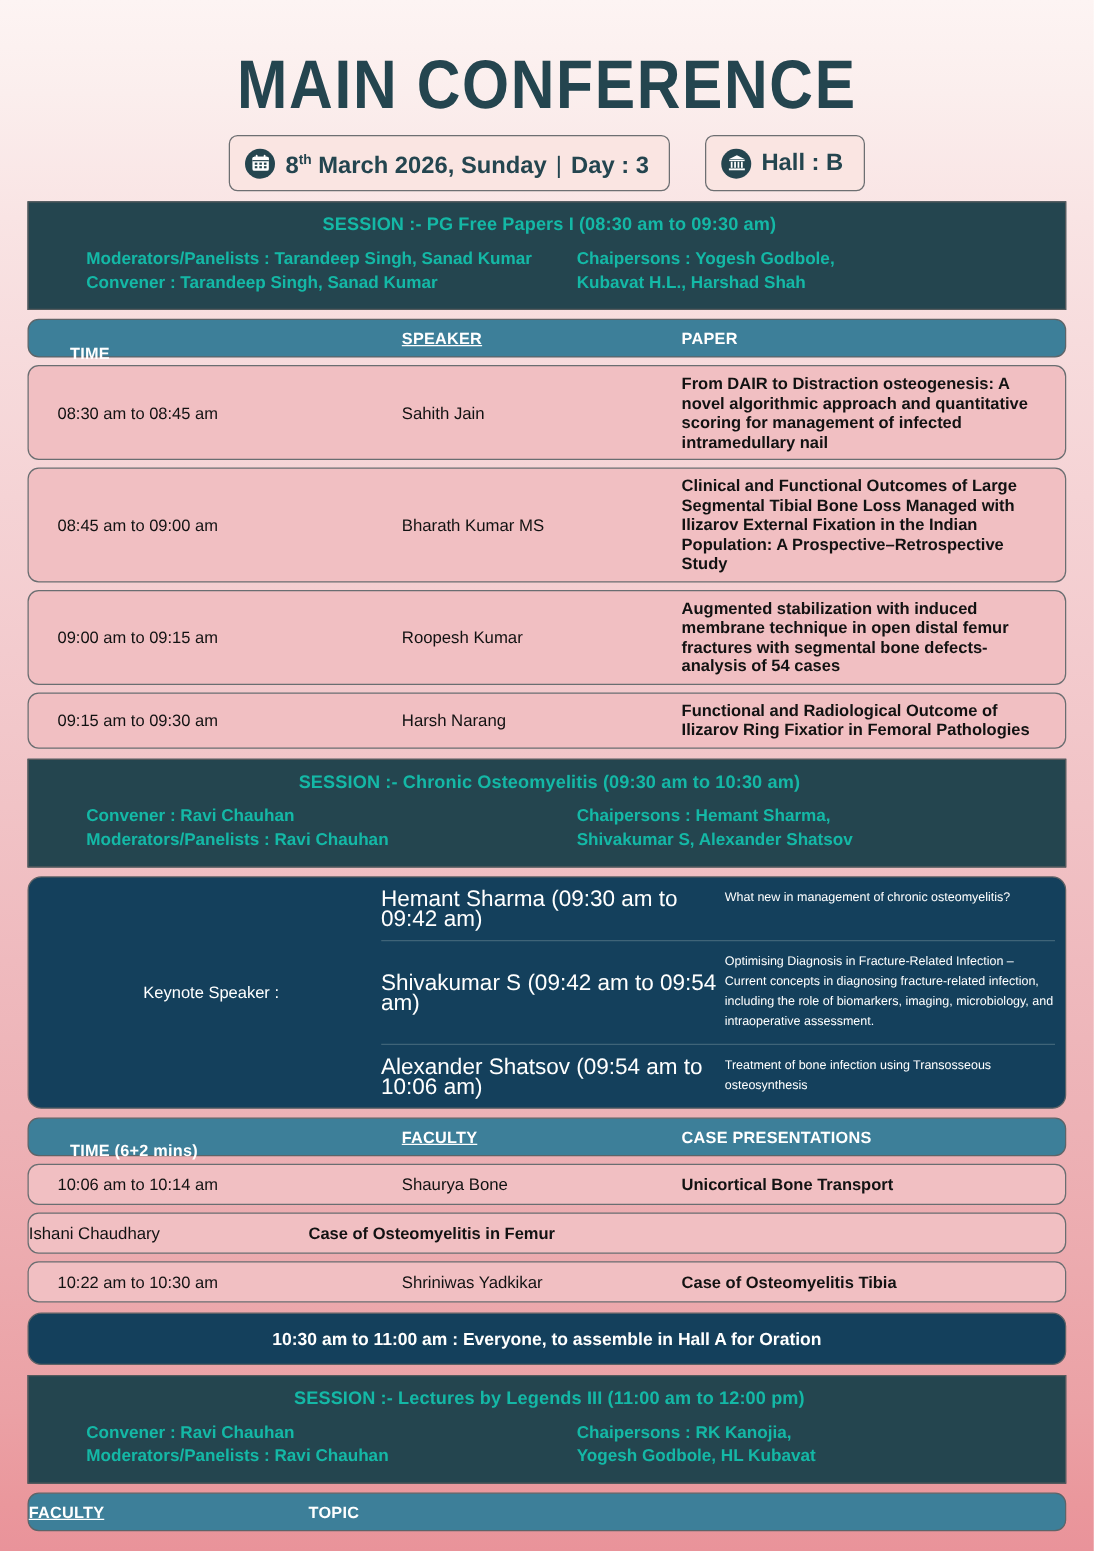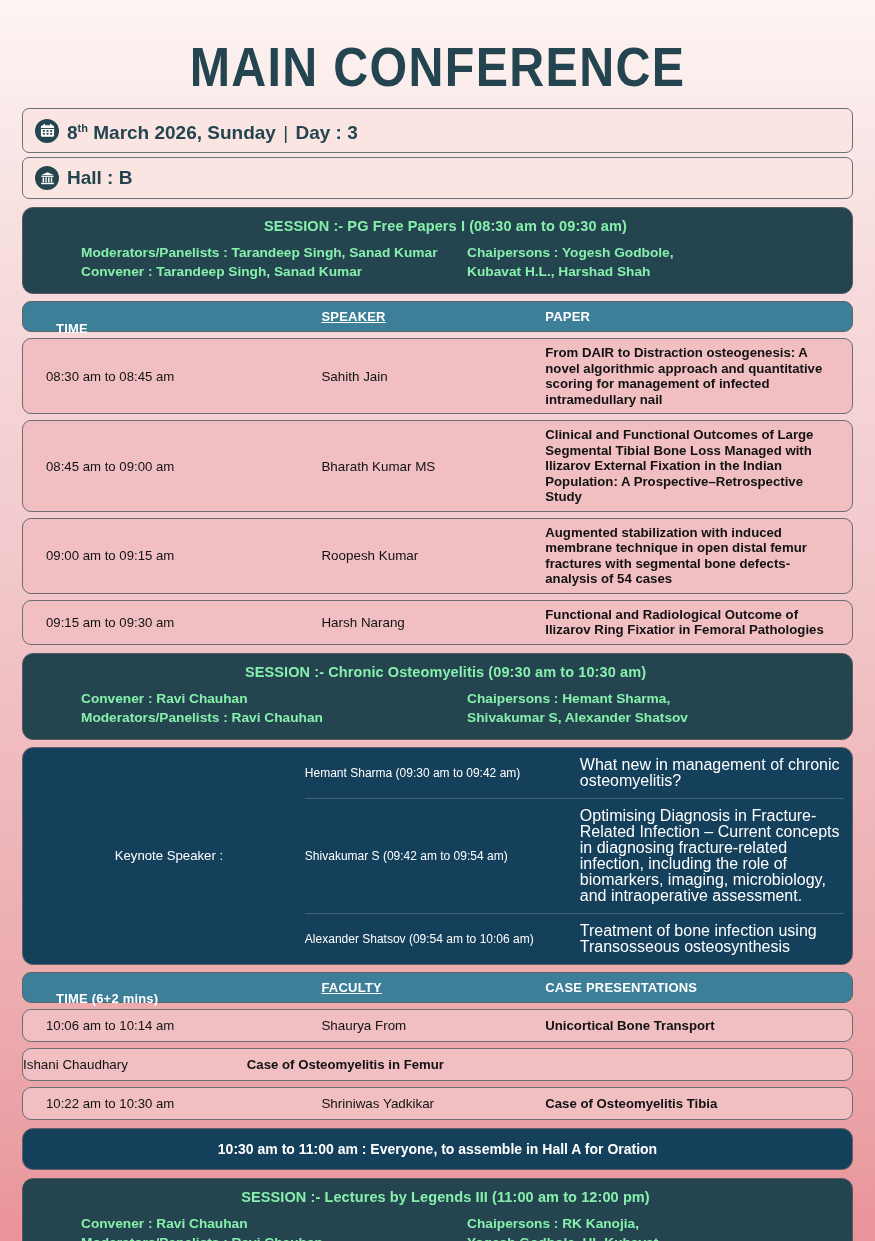--- a/index.html
+++ b/index.html
@@ -47,23 +47,22 @@
     letter-spacing: 1.5px;
     color: #24454f;
     transform: scaleX(0.88);
     text-transform: uppercase;
   }
 
   .badge-row {
     display: flex;
     justify-content: center;
     align-items: stretch;
-    gap: 4px;
+    gap: 28px;
     margin-top: 12px;
-    flex-direction: column;
   }
 
   .badge {
     display: flex;
     align-items: center;
     gap: 8px;
     background: #fae5e2;
     border: 1.5px solid #6d6f72;
     border-radius: 7px;
     padding: 8px 16px 8px 12px;
@@ -87,23 +86,23 @@
 
   .badge-text sup { font-size: 11px; vertical-align: super; }
   .badge-sep { font-weight: 400; padding: 0 2px; color: #24454f; }
 
   
   .block { width: 831px; margin: 0 auto; }
 
   .session-head {
     background: #24454f;
     border: 1.5px solid #555a5d;
-    border-radius: 11px;
-    color: #86efac;
-    padding: 10px 16px 12px 32px;
+    border-radius: 0;
+    color: #14b8a6;
+    padding: 10px 16px 12px 20px;
     margin-top: 8px;
   }
 
   .session-title {
     text-align: center;
     font-size: 14.5px;
     font-weight: 700;
     letter-spacing: 0.1px;
     margin-bottom: 9px;
   }
@@ -192,28 +191,28 @@
 
   .keynote-row {
     display: flex;
     align-items: flex-start;
     padding: 9px 0;
   }
   .keynote-row + .keynote-row { border-top: 1px solid #3f6478; }
 
   .keynote-speaker {
     flex: 0 0 51%;
-    font-size: 12px;
+    font-size: 18px;
     line-height: 16px;
     font-weight: 400;
     align-self: center;
   }
   .keynote-topic {
     flex: 1 1 auto;
-    font-size: 16px;
+    font-size: 10px;
     line-height: 16px;
     font-weight: 400;
   }
 
   
   .notice {
     background: #14405c;
     border: 1.5px solid #5d6165;
     border-radius: 11px;
     color: #ffffff;
@@ -350,21 +349,21 @@
     </div>
 
     <div class="thead">
       <div class="c-time">TIME (6+2 mins)</div>
       <div class="c-mid">FACULTY</div>
       <div class="c-last">CASE PRESENTATIONS</div>
     </div>
 
     <div class="trow">
       <div class="c-time">10:06 am to 10:14 am</div>
-      <div class="c-mid">Shaurya From</div>
+      <div class="c-mid">Shaurya Bone</div>
       <div class="c-last">Unicortical Bone Transport</div>
     </div>
     <div class="trow">
       <div class="c-mid">Ishani Chaudhary</div>
       <div class="c-last">Case of Osteomyelitis in Femur</div>
     </div>
     <div class="trow">
       <div class="c-time">10:22 am to 10:30 am</div>
       <div class="c-mid">Shriniwas Yadkikar</div>
       <div class="c-last">Case of Osteomyelitis Tibia</div>

